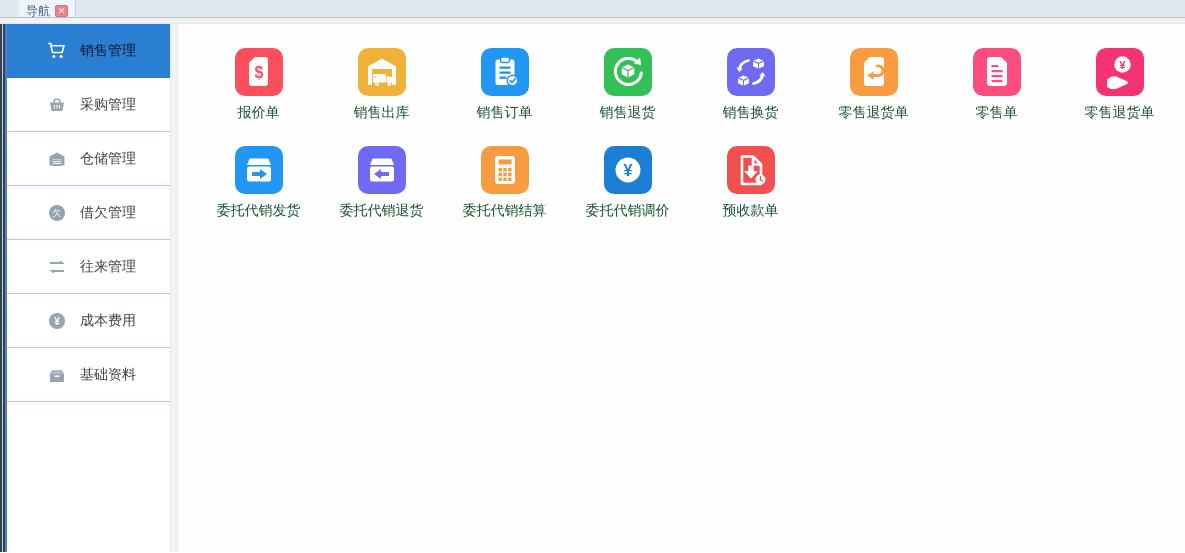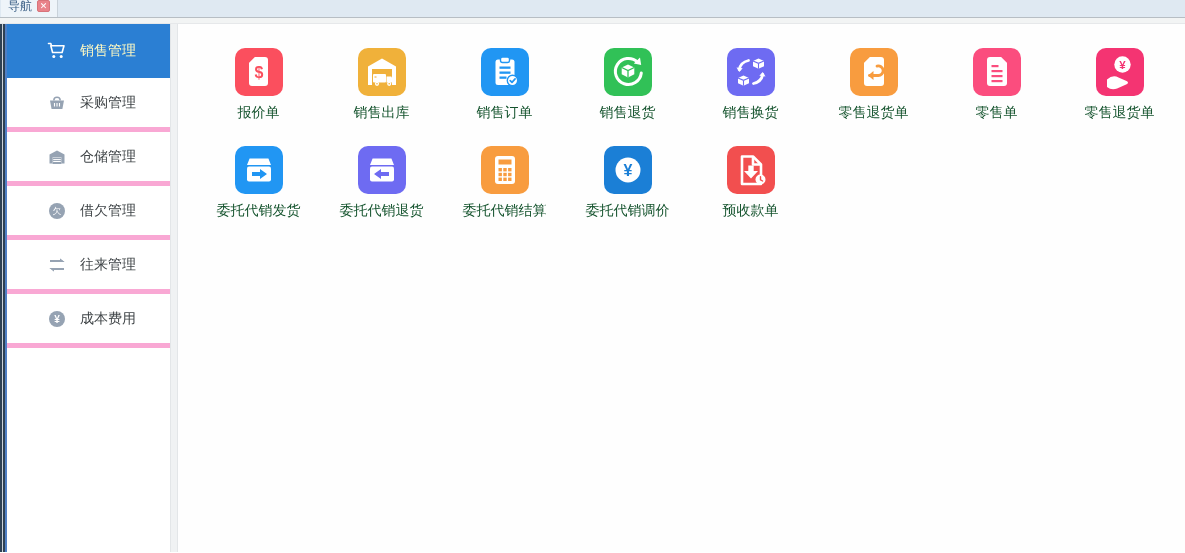--- a/index.html
+++ b/index.html
@@ -2,44 +2,44 @@
 <html style="--accent: #2b7fd3;"><head>
 <meta charset="utf-8">
 <style>
   * { margin:0; padding:0; box-sizing:border-box; }
   html,body { width:1185px; height:553px; overflow:hidden;
     font-family:"Liberation Sans","DejaVu Sans",sans-serif; background:#fff; }
 
   
   .tabbar { height:18px; background:#dfe9f2; border-bottom:1px solid #b7bec4;
     display:flex; align-items:stretch; }
-  .tab { display:flex; align-items:flex-start; gap:5px; margin-left:1px;
+  .tab { display:flex; align-items:flex-end; gap:5px; margin-left:19px;
     padding:0 7px; background:#eef4f9; border-right:1px solid #c9d2da;
     cursor:pointer; }
   .tab-label { font-size:12px; color:#3f6288; line-height:1; }
   .tab-close { width:13px; height:12px; background:#e9838a; border:1px solid #d8737a;
     border-radius:2px; color:#fff; font-size:9px; line-height:10px; font-weight:bold;
     text-align:center; cursor:pointer; }
   .subband { height:6px; background:#f2f4f4; border-bottom:1px solid #e6e8ea; }
 
   
   .content { display:flex; height:528px; }
   .win-edge { width:7px; flex:0 0 7px;
     background:linear-gradient(to right,#2e4154 0 2px,#ccd2d8 2px 3px,#2e4154 3px 5px,#4f7fc4 5px 7px); }
   .sidebar { width:163px; flex:0 0 163px; background:#fff; }
   .splitter { width:8px; flex:0 0 8px; background:#f0f2f3;
     border-left:1px solid #e3e6e8; border-right:1px solid #e3e6e8; cursor:col-resize; }
   .main { flex:1; background:#fefefe; padding:24px 0 0 19px; }
 
   
   .side-item { height:54px; display:flex; align-items:center; gap:13px;
-    padding-left:40px; border-bottom:5px solid #f9a8d4; cursor:pointer;
+    padding-left:40px; border-bottom:1px solid #f9a8d4; cursor:pointer;
     font-size:14px; color:#3f4447; }
   .side-item .sicon { width:20px; height:20px; color:#96a3b3; flex:0 0 20px; }
-  .side-item.active { background:var(--accent,#2b7fd3); color:#fef9c3; border-bottom:none; }
+  .side-item.active { background:var(--accent,#2b7fd3); color:#0f172a; border-bottom:none; }
   .side-item.active .sicon { color:#fff; }
   .sicon svg { width:100%; height:100%; display:block; }
 
   
   .mod-row { display:flex; }
   .mod-row.second { margin-top:24px; }
   .mod-cell { width:123px; flex:0 0 123px; text-align:center; cursor:pointer; }
   .tile { width:48px; height:48px; border-radius:10px; margin:0 auto; }
   .tile svg { width:100%; height:100%; display:block; }
   .mod-label { margin-top:8px; font-size:14px; color:#14532d; line-height:1.25; }
@@ -117,20 +117,30 @@
     <div class="side-item">
       <span class="sicon">
         <svg viewBox="0 0 20 20">
           <circle cx="10" cy="10" r="8" fill="currentColor"></circle>
           <text x="10" y="13.6" text-anchor="middle" font-size="10" font-weight="bold" fill="#fff" font-family="'Liberation Sans',sans-serif">¥</text>
         </svg>
       </span>
       <span>成本费用</span>
     </div>
 
+    <div class="side-item">
+      <span class="sicon">
+        <svg viewBox="0 0 20 20" fill="currentColor">
+          <path d="M3 8.5h14V17H3z"></path>
+          <path d="M3 8.5 5 5h10l2 3.5z" opacity=".75"></path>
+          <path d="M7.5 10.5h5v1.6h-5z" fill="#fff"></path>
+        </svg>
+      </span>
+      <span>基础资料</span>
+    </div>
 
 
   </div>
 
   <div class="splitter"></div>
 
   <div class="main">
 
     <div class="mod-row">
 

